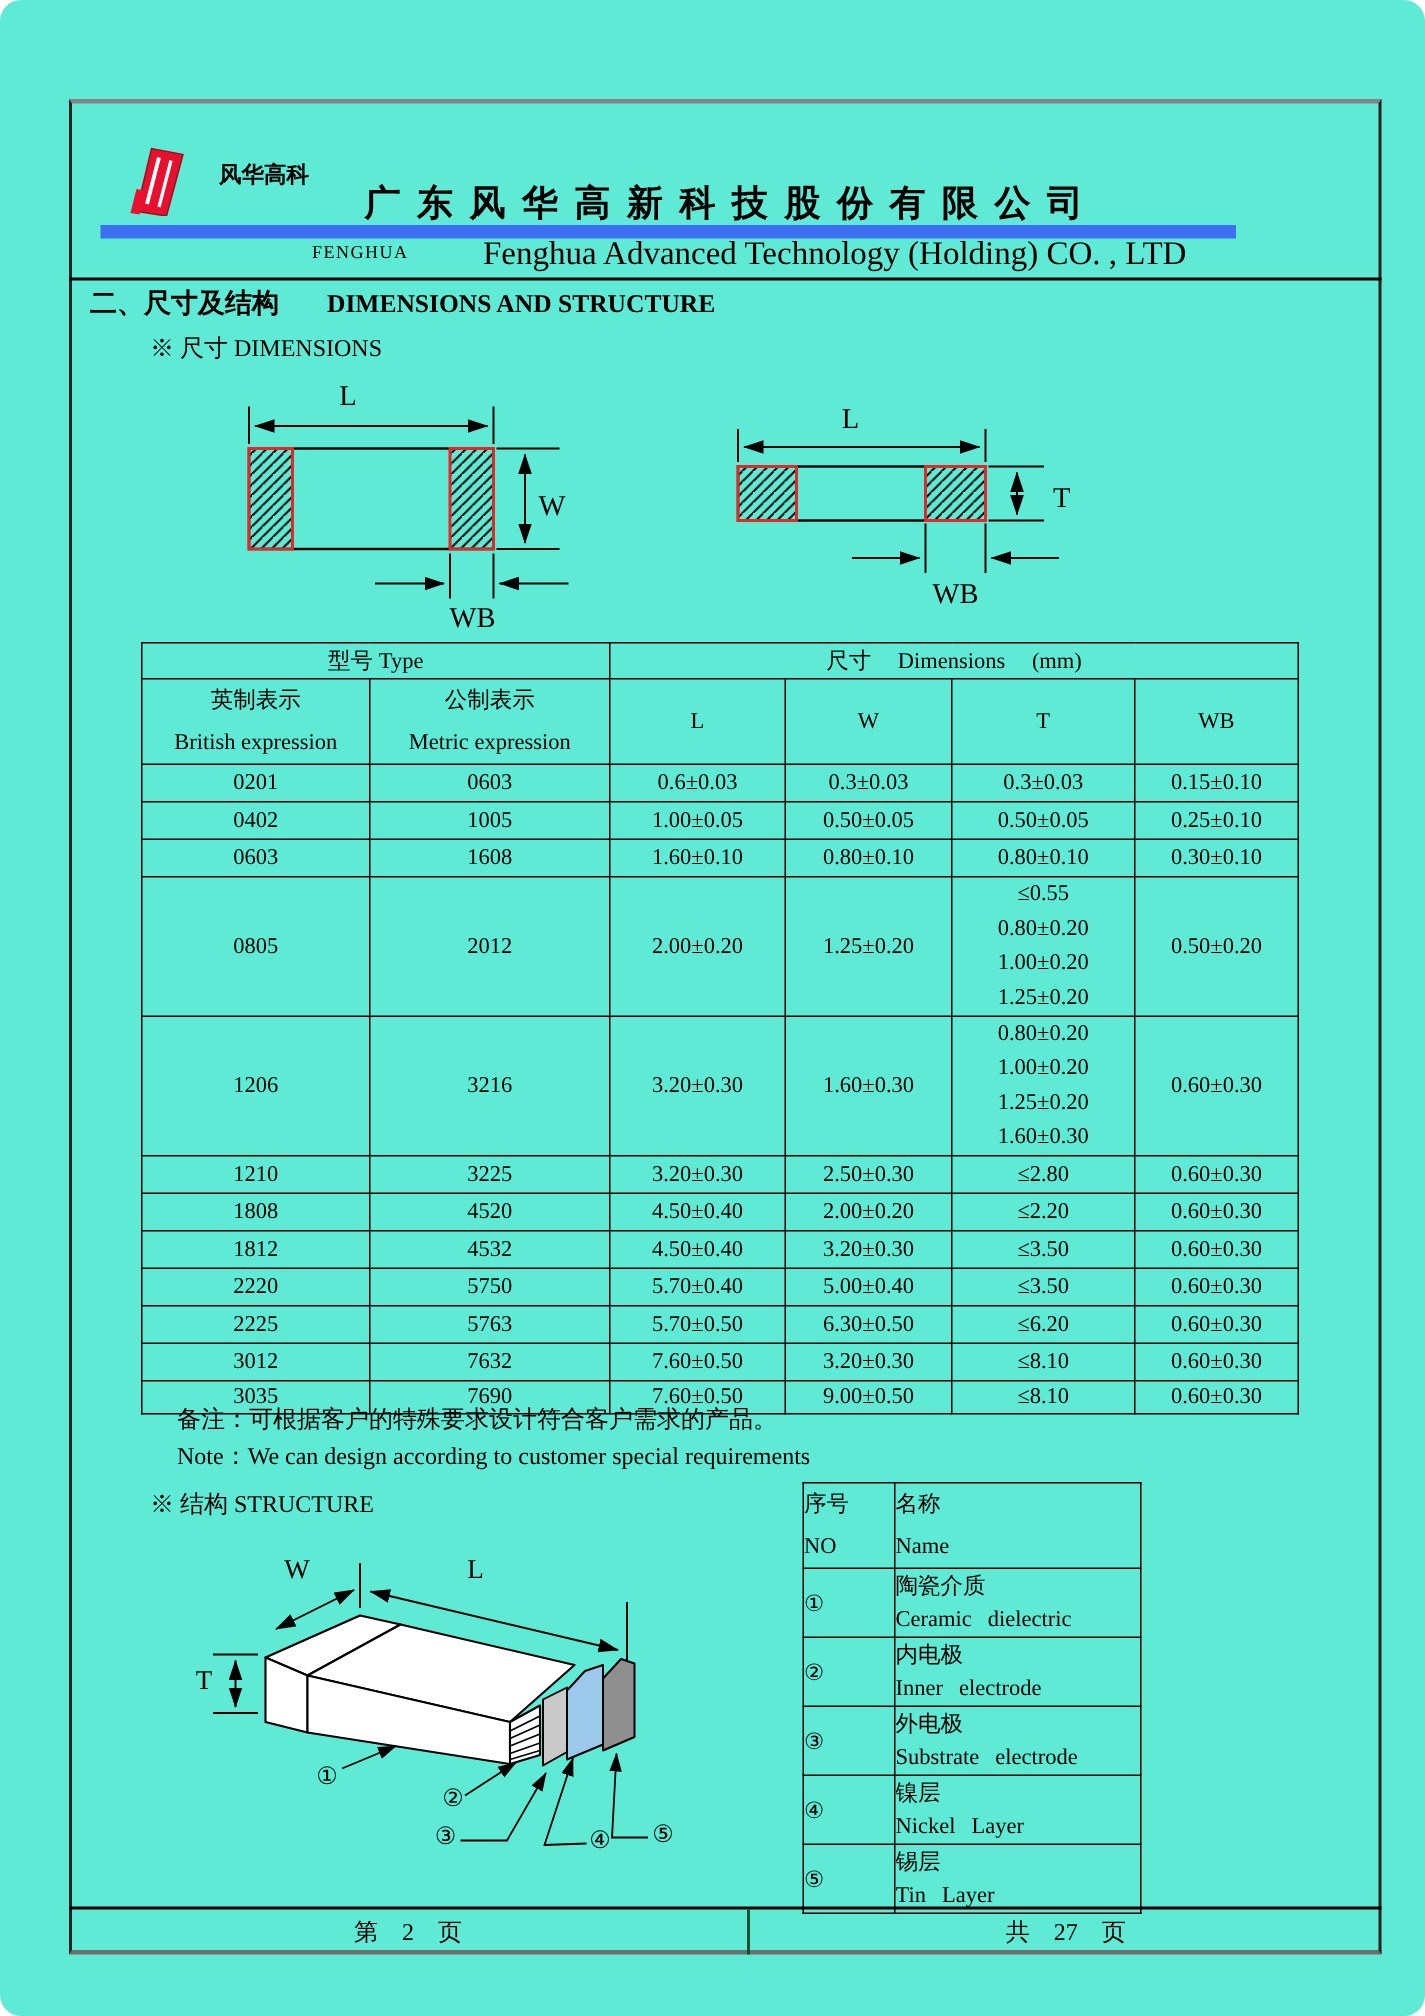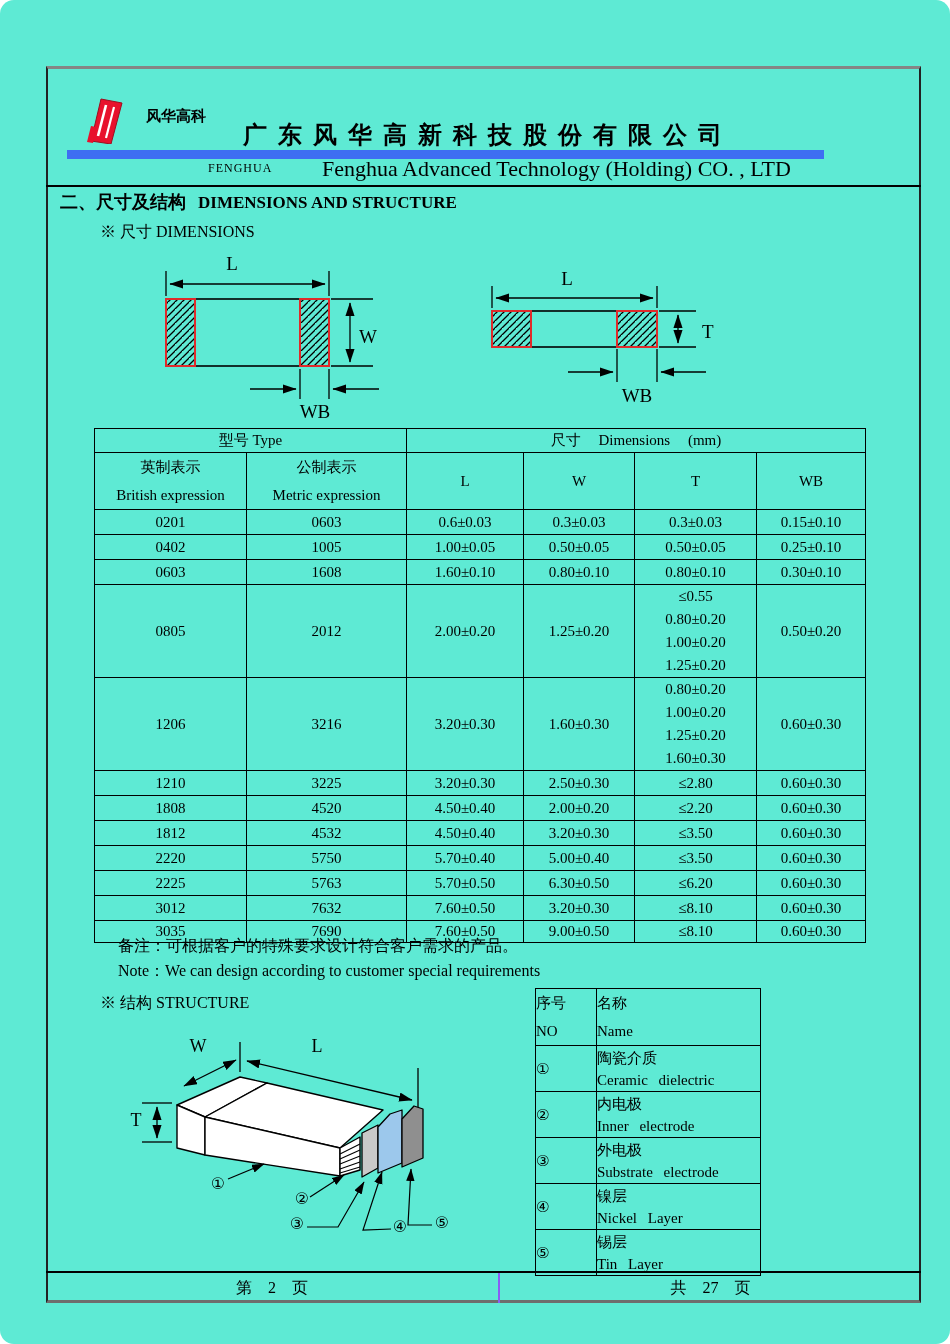--- a/index.html
+++ b/index.html
@@ -12,21 +12,21 @@
   
   .logo-text { left:146px; top:107px; font-size:15px; font-weight:bold;
                font-family:"Liberation Sans","DejaVu Sans",sans-serif; }
   .company-cn { left:243px; top:108px; font-size:24px; font-weight:bold;
                 letter-spacing:11px; white-space:nowrap;margin-top:11px; }
   .brand-bar { left:67px; top:150px; width:757px; height:9px; background:#3e6ef2; }
   .brand { left:208px; top:161px; font-size:12px; letter-spacing:1px; }
   .company-en { left:322px; top:156px; font-size:22px; white-space:nowrap; }
   .rule { left:46px; top:185px; width:875px; height:2px; background:#000; }
   .sec-title { left:60px; top:190px; font-size:18px; font-weight:bold; white-space:nowrap; }
-  .sec-title .en { margin-left:12px; font-size:17px; }
+  .sec-title .en { margin-left:32px; font-size:17px; }
   .dim-heading { left:100px; top:222px; font-size:16px; }
   .struct-heading { left:100px; top:993px; font-size:16px; }
   .note-cn { left:118px; top:936px; font-size:16px; }
   .note-en { left:118px; top:961px; font-size:16px; }
   
   table.dims { left:94px; top:428px; width:771px; border-collapse:collapse; table-layout:fixed;
                font-size:15px; text-align:center; }
   table.dims td { border:1.6px solid #000; padding:0; vertical-align:middle; }
   tr.h1 { height:24px; } tr.h2 { height:46px; }
   tr.r { height:25px; } tr.rA { height:92px; } tr.rB { height:93px; } tr.rL { height:22px; }
@@ -37,21 +37,21 @@
   table.struct { left:535px; top:988px; width:225px; border-collapse:collapse; table-layout:fixed;
                  font-size:15px; text-align:left; }
   table.struct td { border:1.5px solid #000; padding:0; vertical-align:middle; }
   table.struct tr { height:46px; }
   table.struct tr.sh { height:44px; }
   .wsn { word-spacing:7px; white-space:pre-line; line-height:22px; }
   .no-cell { font-family:"DejaVu Sans","Liberation Sans",sans-serif; font-size:15px; }
   
   .footer { left:46px; top:1271px; width:875px; height:32px; border-top:2px solid #000;
             display:flex; font-size:16px; }
-  .footer .cellL { width:454px; border-right:2px solid #8b5cf6; display:flex;
+  .footer .cellL { width:454px; border-right:2px solid #14532d; display:flex;
                    align-items:center; justify-content:center; word-spacing:12px; }
   .footer .cellR { flex:1; display:flex; align-items:center; justify-content:center; word-spacing:12px; }
   svg text { font-family:"Liberation Serif","DejaVu Serif",serif; }
   svg text.co { font-family:"DejaVu Sans","Liberation Sans",sans-serif; }
 </style>
 </head>
 <body>
 
 <div class="page">
   <div class="abs frame"></div>

